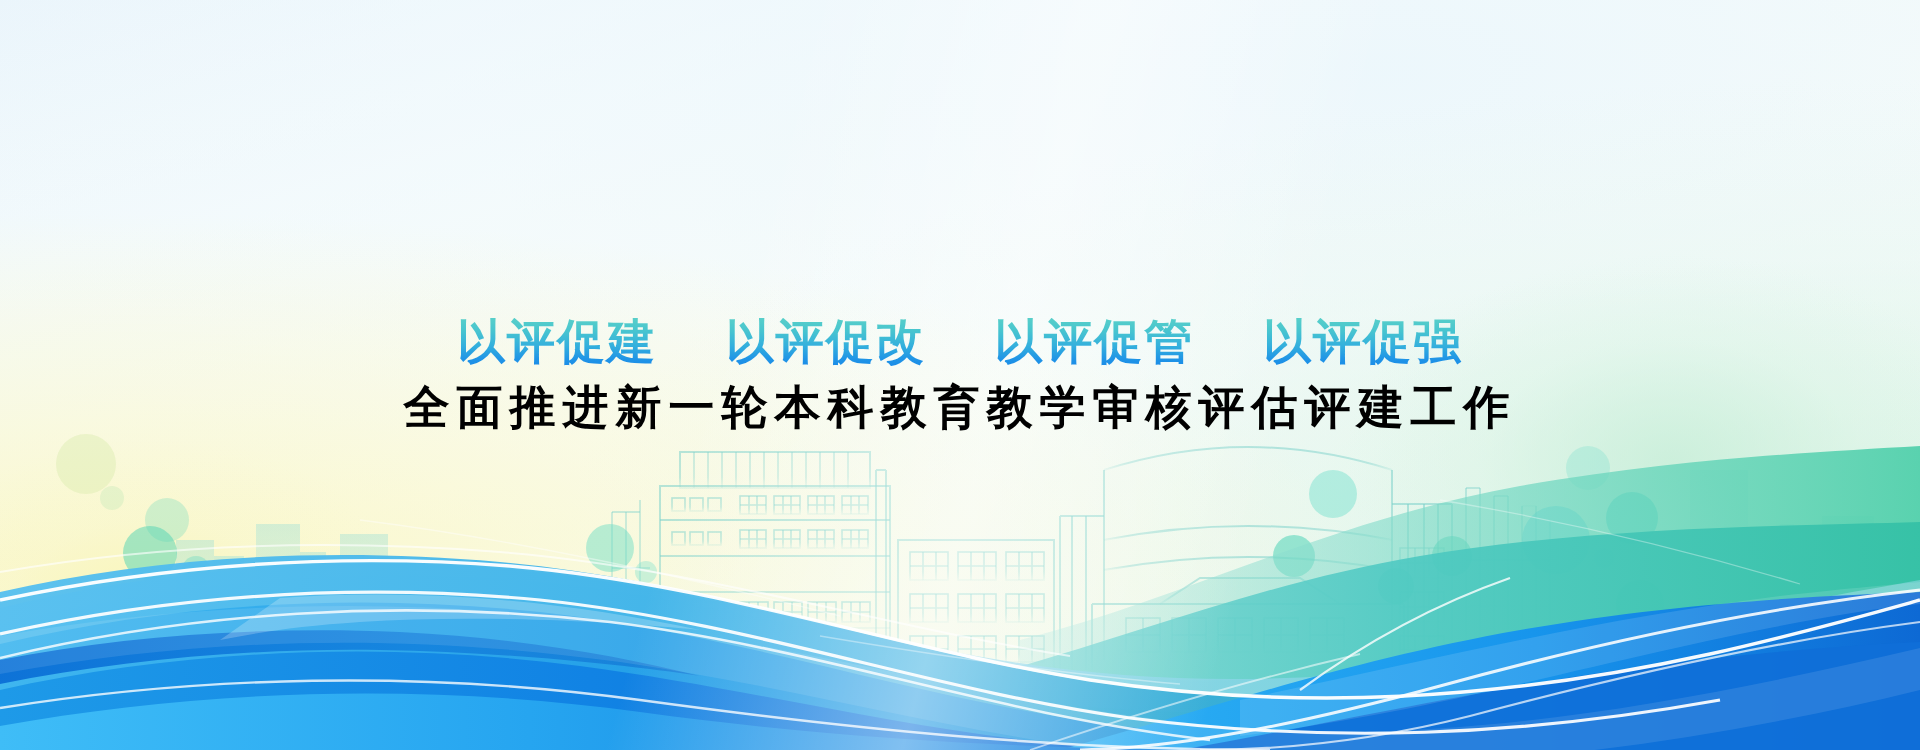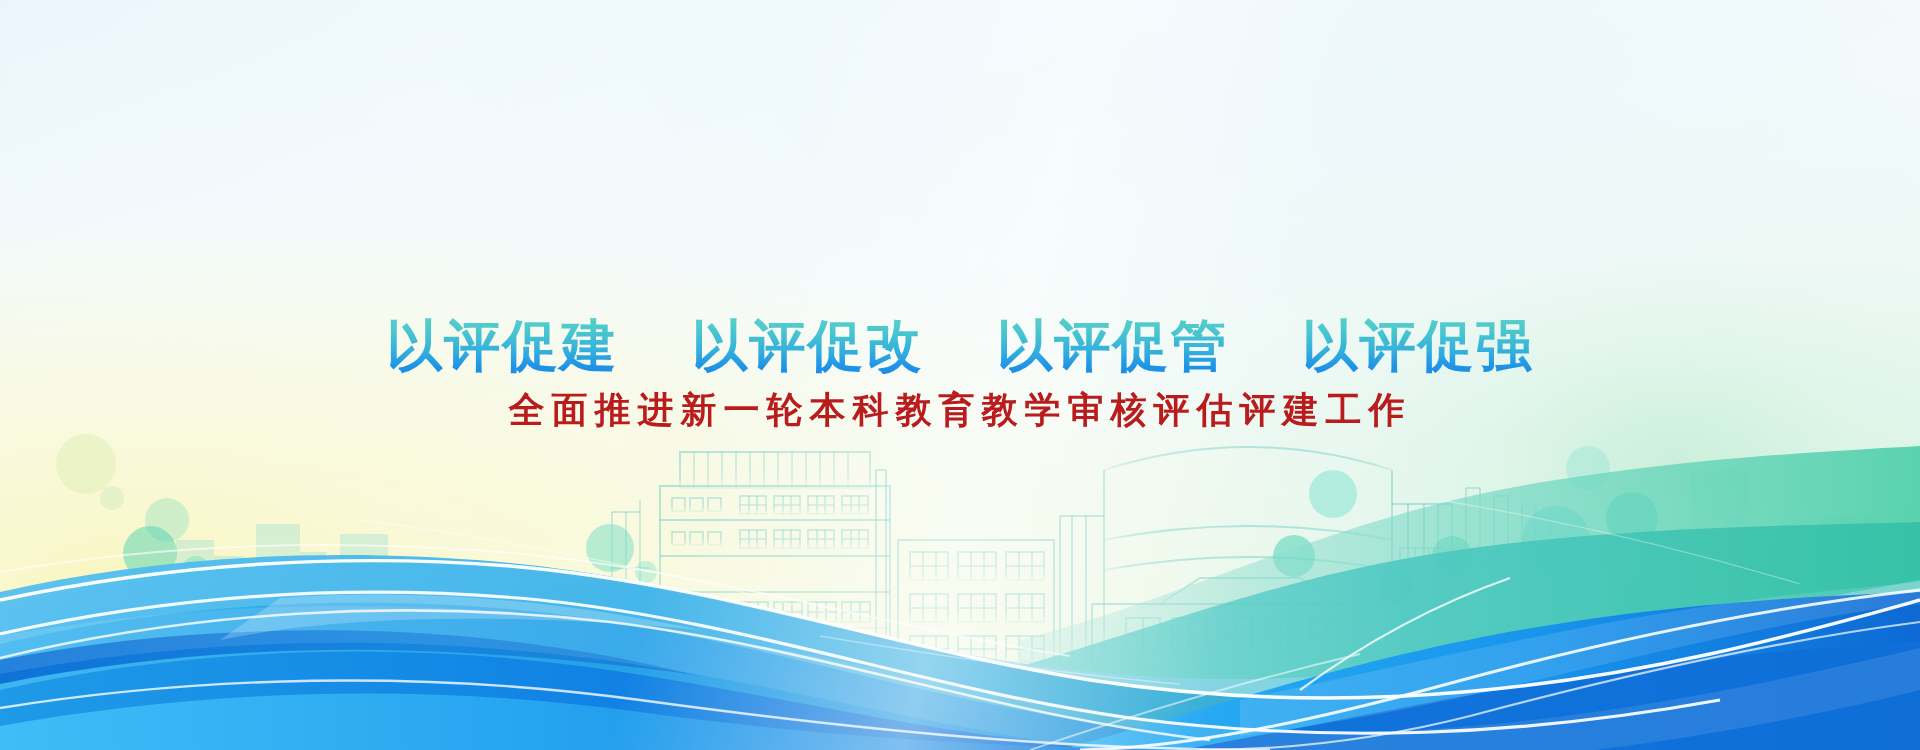--- a/index.html
+++ b/index.html
@@ -49,38 +49,38 @@
   
   .text-block {
     position: absolute;
     left: 0; right: 0;
     top: 318px;
     text-align: center;
     z-index: 40;
   }
   .headline {
     margin: 0;
-    font-size: 56px;
+    font-size: 48px;
     font-weight: bold;
     letter-spacing: 2px;
     line-height: 1;
     white-space: nowrap;
     background: linear-gradient(180deg, #58cfc9 0%, #48c5cf 26%, #34b0dd 58%, #1f94e6 86%, #1b8ce8 100%);
     -webkit-background-clip: text;
     background-clip: text;
     color: transparent;
     -webkit-text-fill-color: transparent;
   }
   .headline .seg { padding: 0 2px; }
   .headline .gap { display: inline-block; width: 34px; }
   .subline {
     margin: 16px 0 0 0;
-    font-size: 36px;
+    font-size: 46px;
     font-weight: bold;
-    color: #b91c1c;
+    color: #000000;
     letter-spacing: 7px;
     line-height: 1.1;
     white-space: nowrap;
   }
 </style>
 </head>
 <body>
 
 <div id="banner">
 

